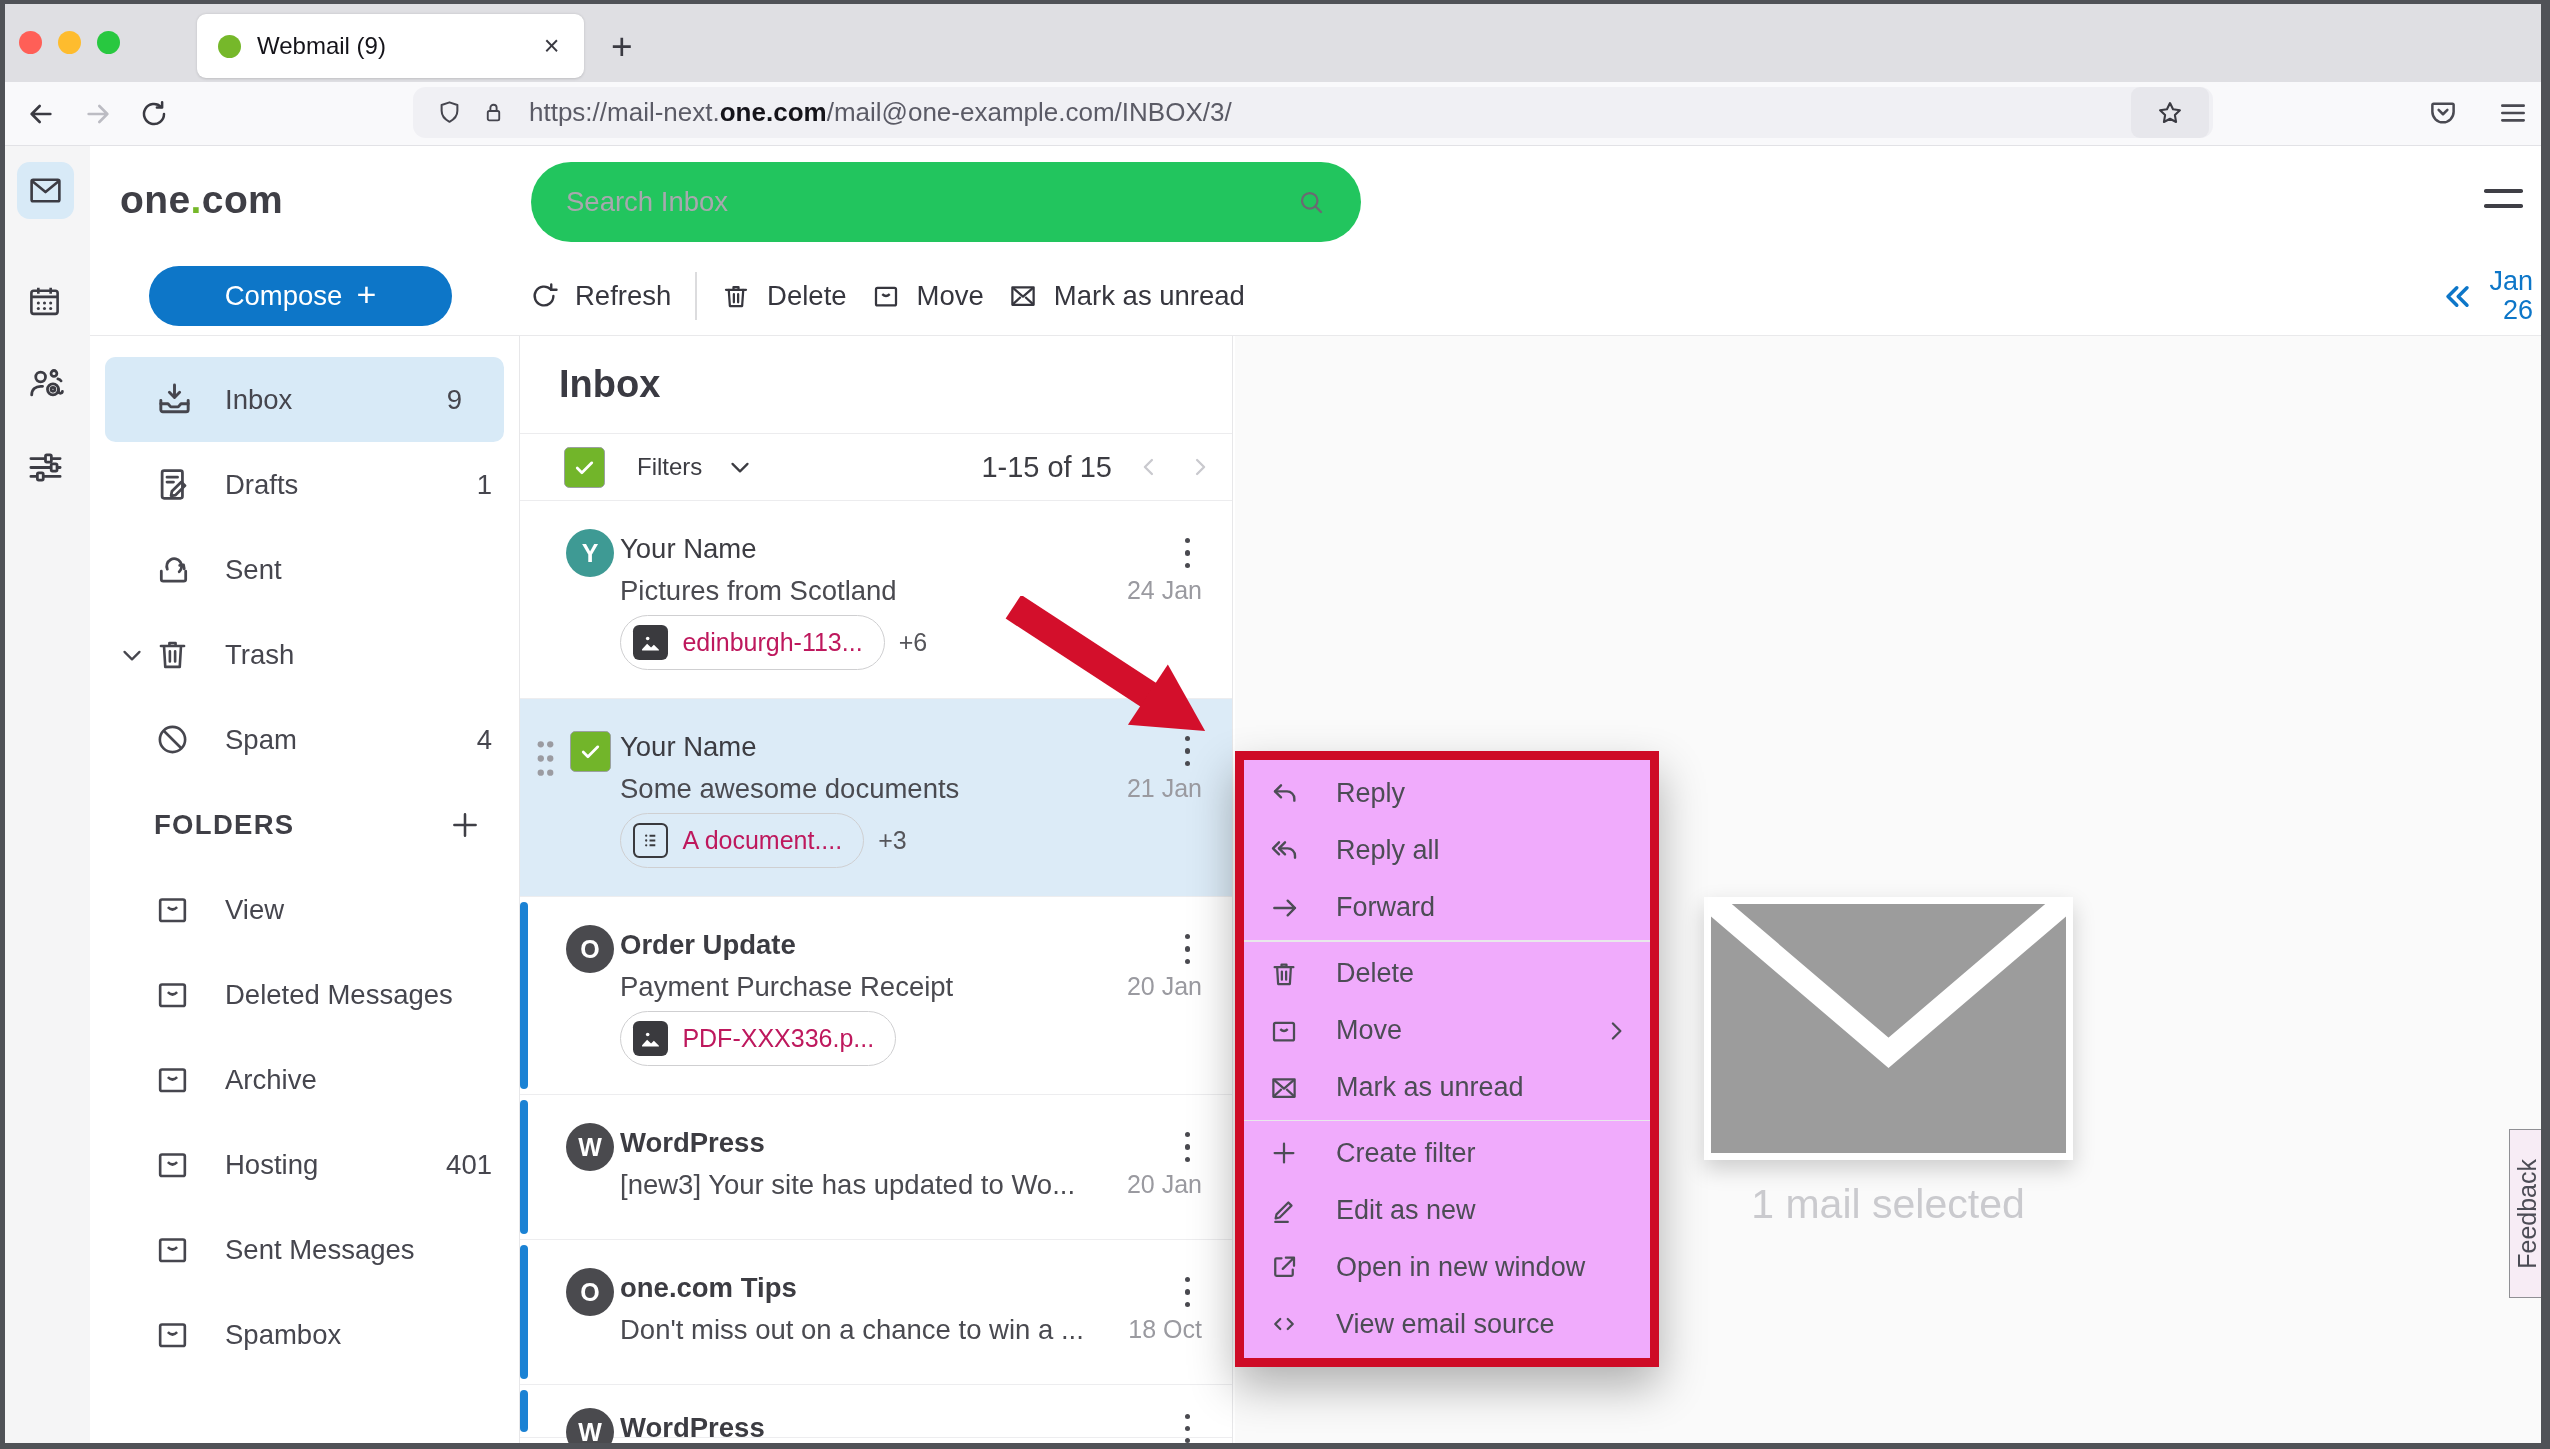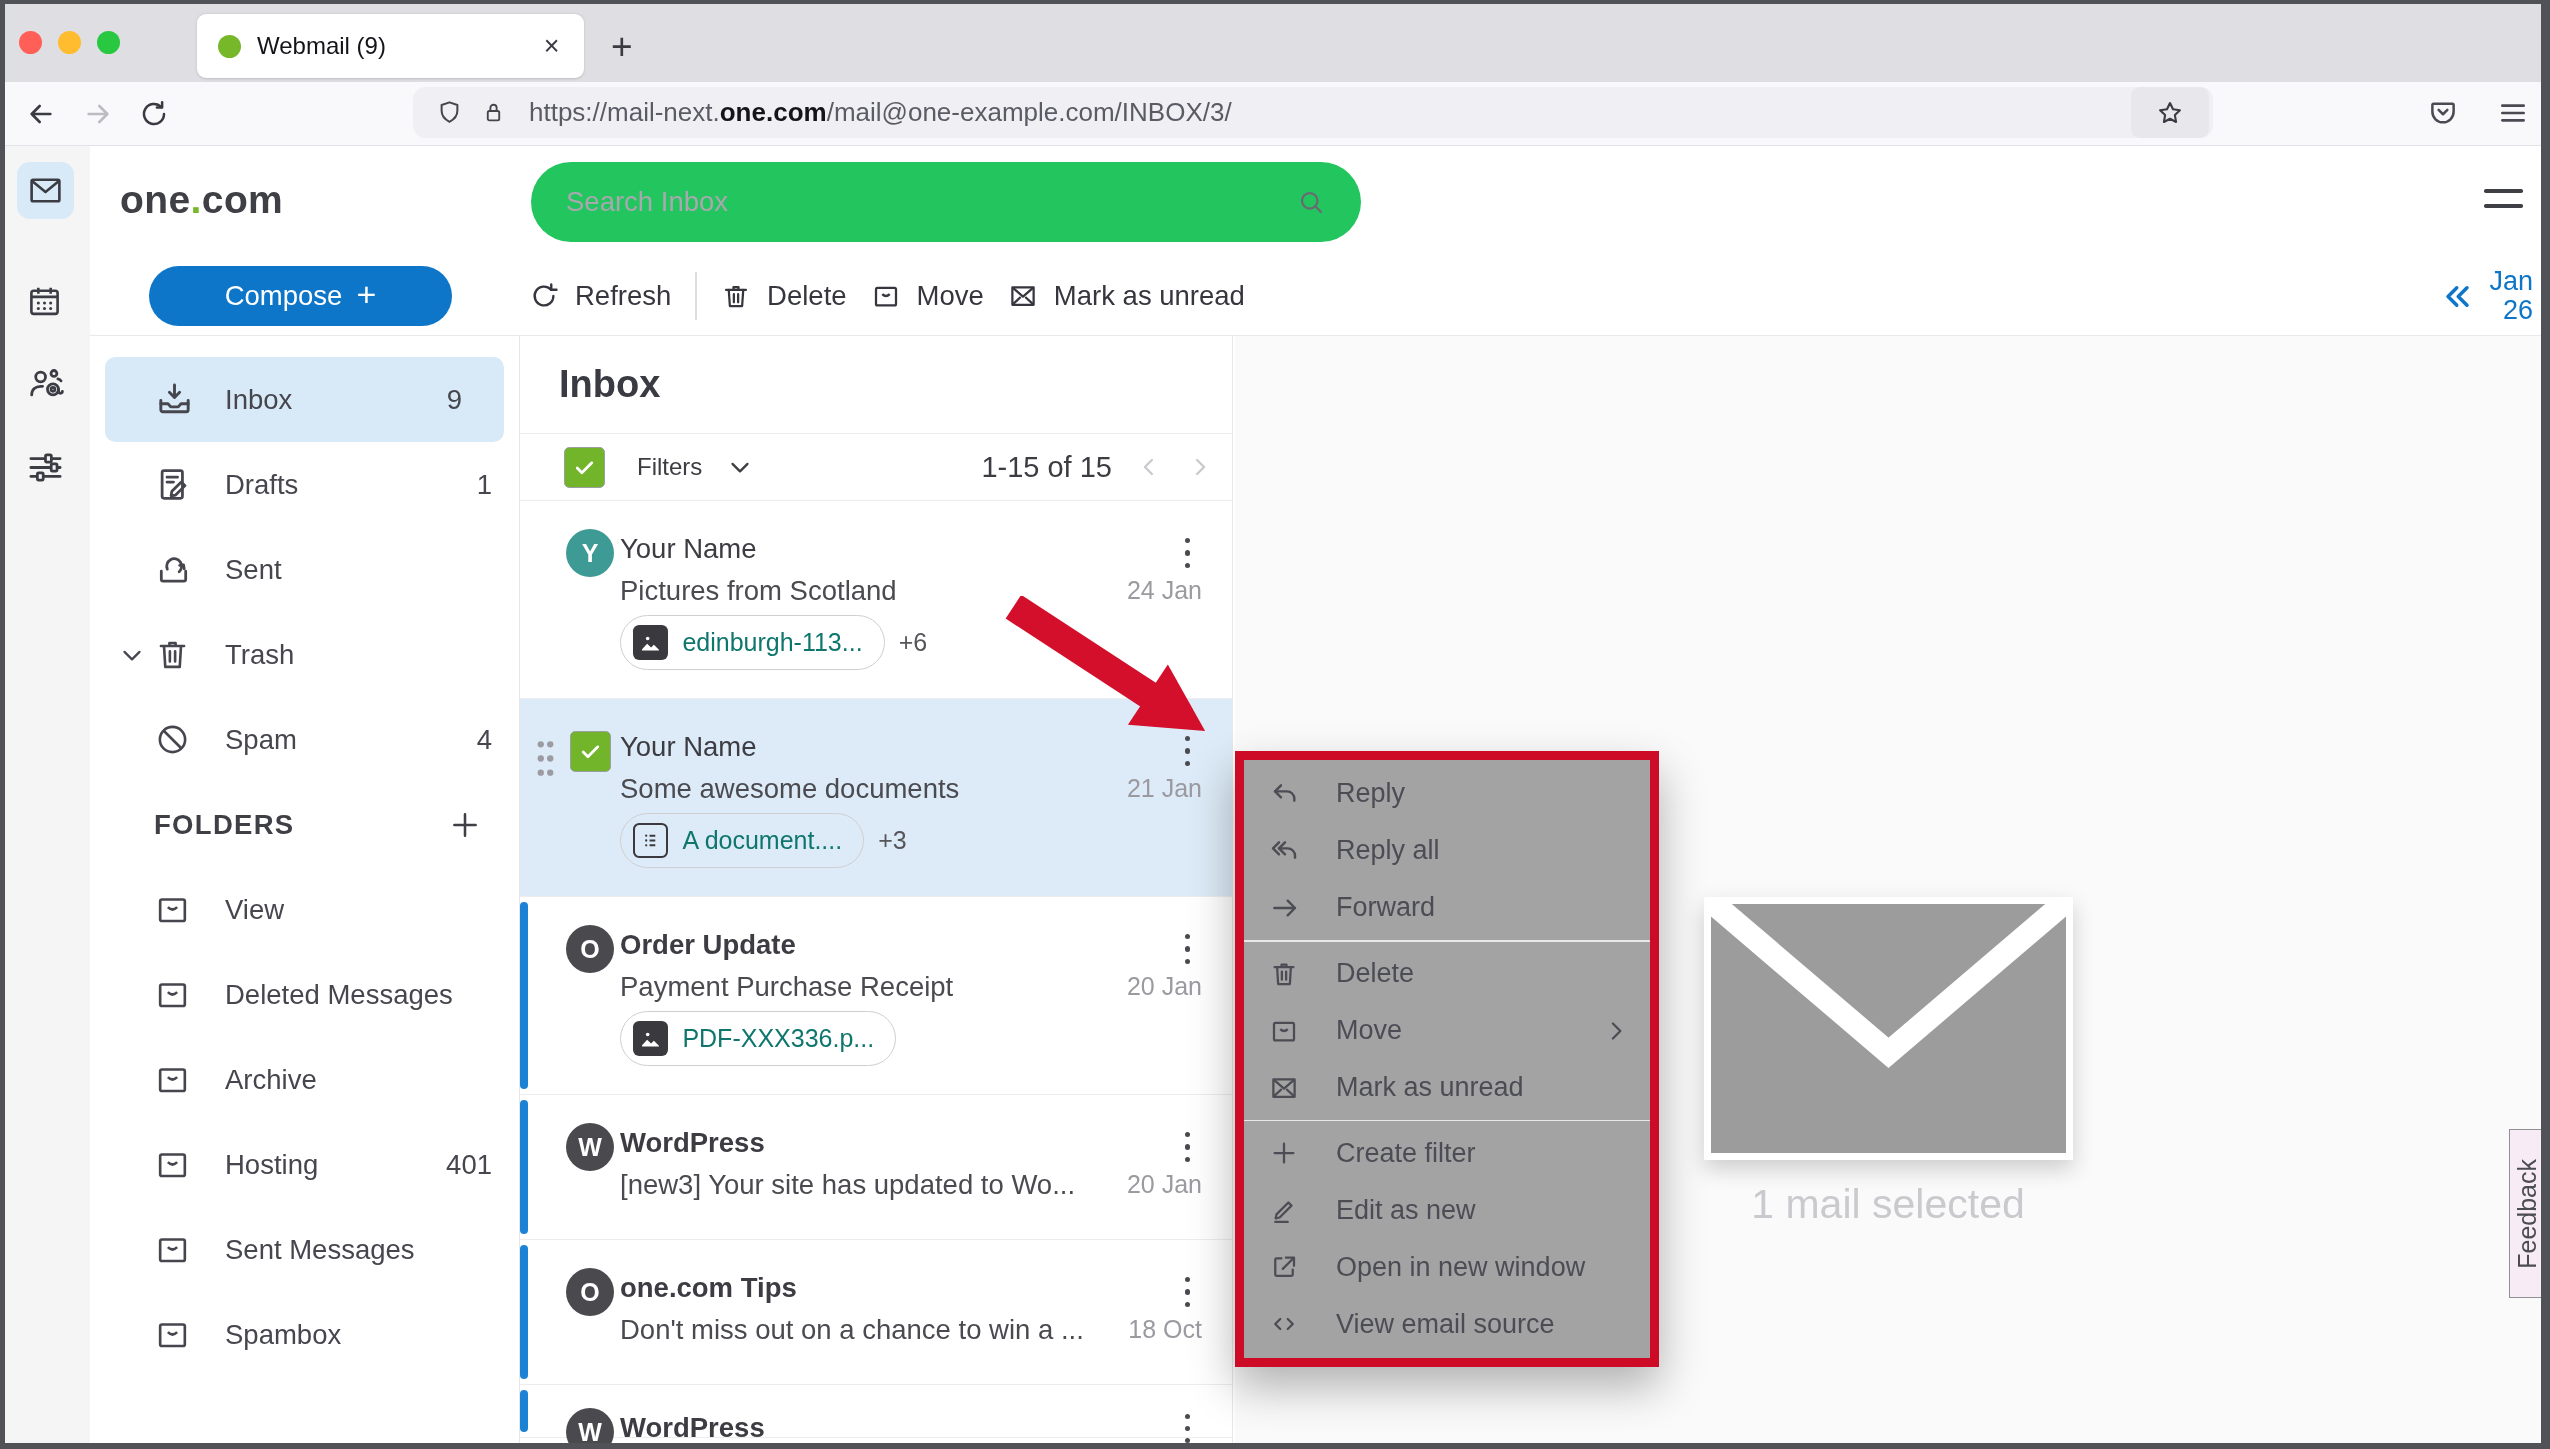--- a/index.html
+++ b/index.html
@@ -105,25 +105,25 @@
   .subject { position:absolute; left:100px; top:74px; font-size:27.5px; color:#4a4a50; white-space:nowrap; max-width:497px;
              overflow:hidden; }
   .mdate { position:absolute; right:30px; top:75px; font-size:25px; color:#9a9aa0; }
   .kebab { position:absolute; right:27px; top:28px; width:35px; height:48px; display:flex; align-items:center; justify-content:center; }
   .kebab i { display:block; width:5.3px; height:5.3px; border-radius:50%; background:#4a4a50; margin:3.5px 0; }
   .kebab .col { display:flex; flex-direction:column; }
   .chiprow { position:absolute; left:100px; top:114px; display:flex; align-items:center; }
   .chip { height:55px; border:1.8px solid #cfcfd1; border-radius:27.5px; display:flex; align-items:center; padding:0 21px 0 12.4px; background:transparent; }
   .chip-ic { width:35px; height:35px; border-radius:6.2px; background:#3a3a3e; display:flex; align-items:center; justify-content:center; flex:none; }
   .chip-ic.outline { background:transparent; border:2.7px solid #3a3a3e; }
-  .chip-label { margin-left:14px; font-size:25px; color:#0f766e; white-space:nowrap; }
+  .chip-label { margin-left:14px; font-size:25px; color:#be185d; white-space:nowrap; }
   .chip-extra { margin-left:14px; font-size:25px; color:#55555a; }
 
   
-  .ctxmenu { position:absolute; left:1235px; top:751px; width:424px; background:#a3a3a3; border:9px solid #ce0b26;
+  .ctxmenu { position:absolute; left:1235px; top:751px; width:424px; background:#f0abfc; border:9px solid #ce0b26;
              box-shadow:0 19.5px 43px rgba(0,0,0,.30); z-index:10; padding:5.3px 0; }
   .cm-item { position:relative; height:57px; display:flex; align-items:center; color:#4c4c55; font-size:27px; }
   .cm-ic { width:32px; margin-left:25px; flex:none; color:#4c4c55; }
   .cm-label { margin-left:35px; white-space:nowrap; }
   .cm-chev { position:absolute; right:19.5px; color:#4c4c55; }
   .cm-div { height:1.8px; background:#e8e8ea; margin:3.5px 0; }
 
   
   .readpane { position:absolute; left:1235px; top:190px; width:1315px; height:1107px; background:#fafafa; }
   .envelope { position:absolute; left:469px; top:561px; width:369px; height:263px; background:#9c9c9c;

